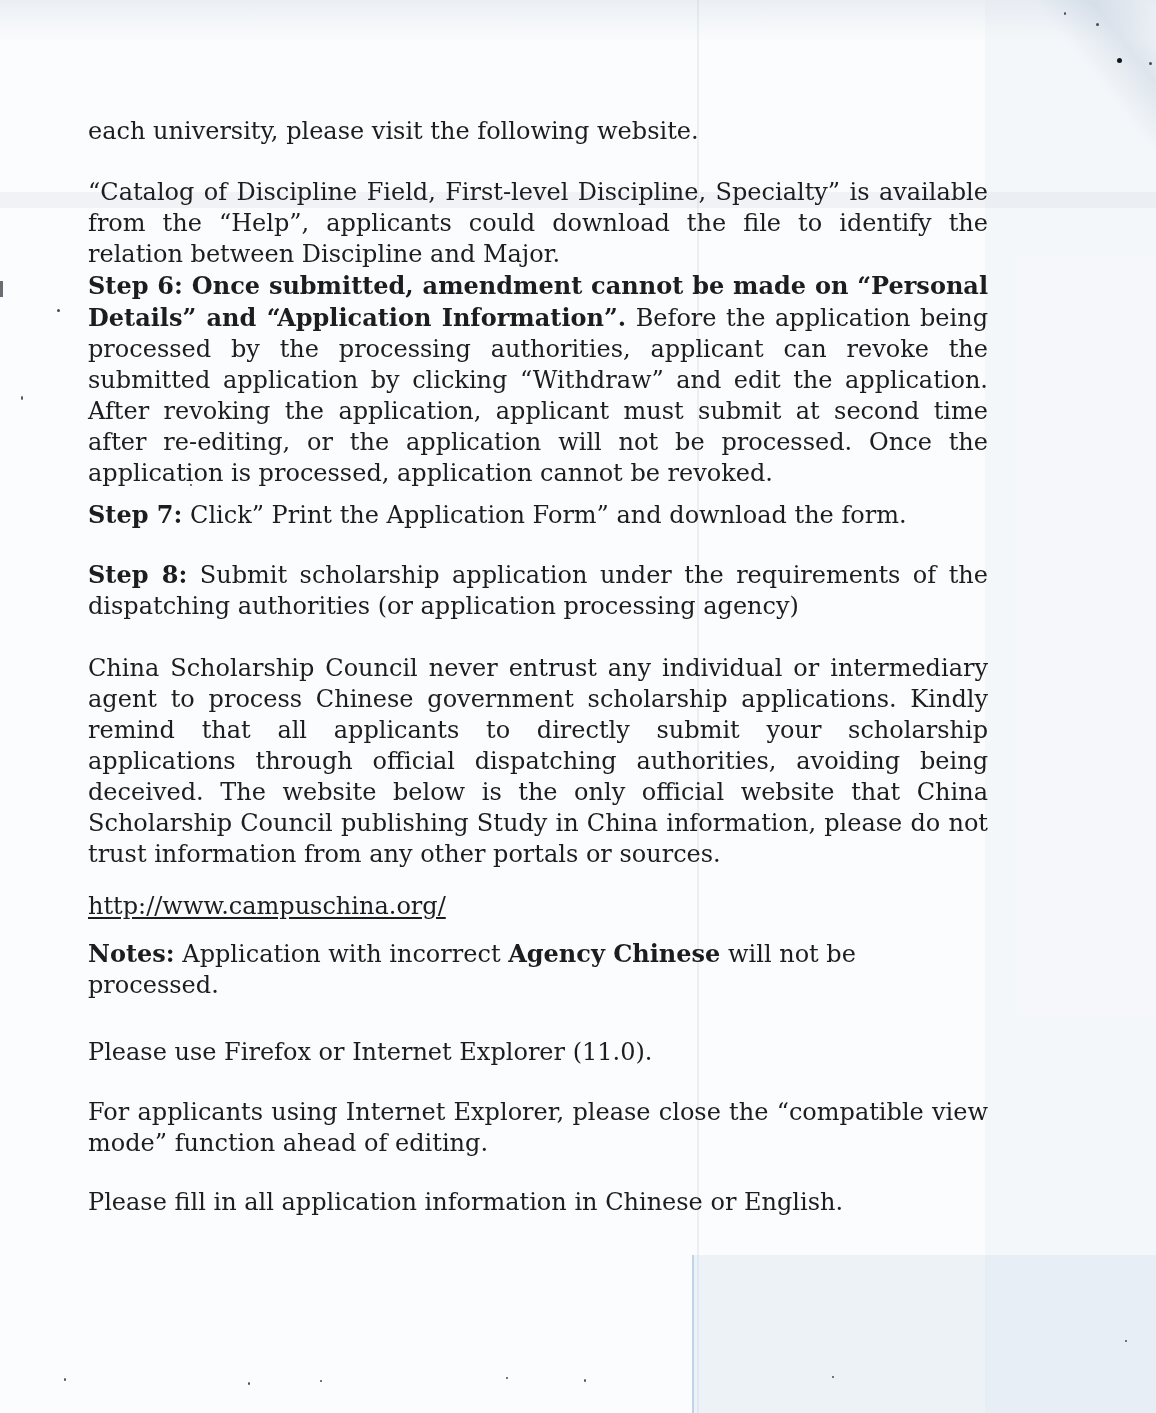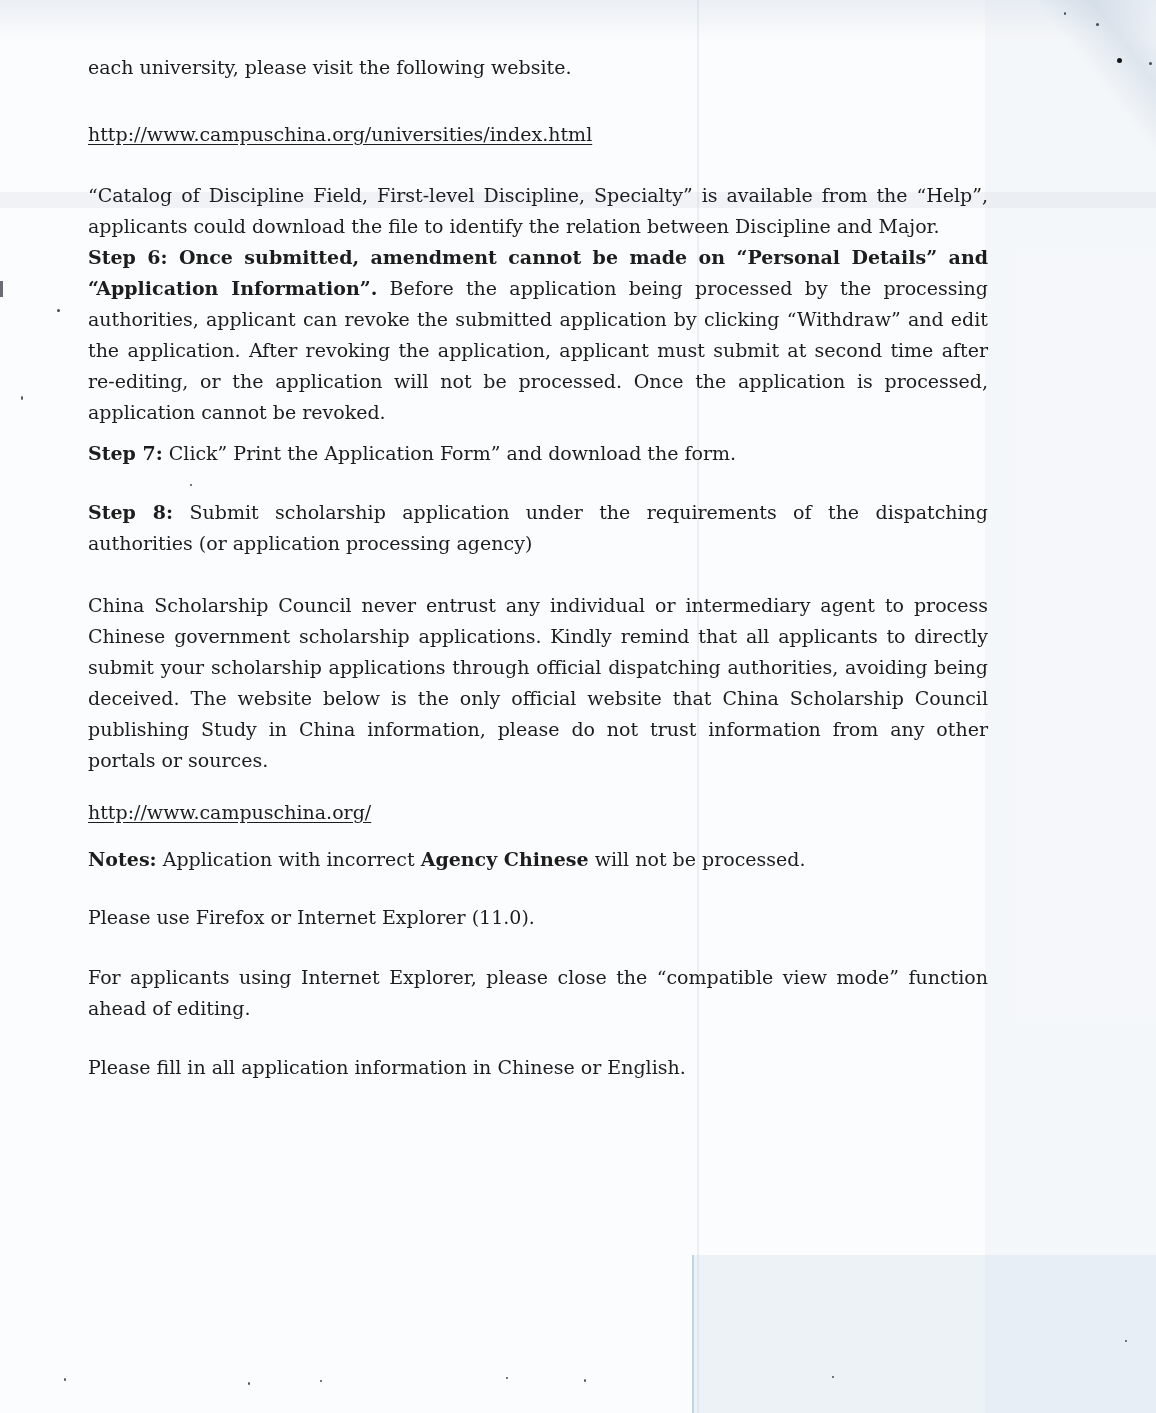--- a/index.html
+++ b/index.html
@@ -25,36 +25,36 @@
     background:rgba(205,220,235,.30);}
   .band-right{position:absolute;left:985px;top:0;right:0;height:100%;
     background:rgba(210,220,232,.15);}
   .streak-diag{position:absolute;right:-50px;top:-60px;width:90px;height:300px;
     transform:rotate(-38deg);
     background:linear-gradient(90deg,rgba(180,195,212,0),rgba(180,195,212,.35),rgba(180,195,212,0));}
   .speck{position:absolute;border-radius:50%;background:#4a4a4a;}
   .edge-dash{position:absolute;left:0;top:281px;width:3px;height:16px;background:#6a6e74;}
 
   
-  .content{position:absolute;left:88px;top:0;width:900px;padding-top:52px;
-    font-size:19px;line-height:31px;}
+  .content{position:absolute;left:88px;top:12px;width:900px;padding-top:104px;
+    font-size:24px;line-height:31px;}
   .para{margin:0;}
   .jst{text-align:justify;}
   .b{font-weight:700;}
   .u{text-decoration:underline;text-underline-offset:3px;}
 
   .m-link1{margin-top:36px;}
   .m-p2{margin-top:30px;}
   .m-step6{margin-top:0;}
   .m-step7{margin-top:10px;}
   .m-step8{margin-top:28px;}
   .m-csc{margin-top:31px;}
   .m-link2{margin-top:21px;}
   .m-notes{margin-top:16px;}
-  .m-firefox{margin-top:27px;}
+  .m-firefox{margin-top:36px;}
   .m-ie{margin-top:29px;}
   .m-fill{margin-top:28px;}
 </style>
 </head>
 <body>
 
 <div class="page">
 
   <div class="band-top"></div>
   <div class="streak-h"></div>
@@ -76,21 +76,20 @@
   <span class="speck" style="left:248px;top:1382px;width:2px;height:3px;"></span>
   <span class="speck" style="left:320px;top:1380px;width:2px;height:2px;"></span>
   <span class="speck" style="left:506px;top:1377px;width:2px;height:2px;"></span>
   <span class="speck" style="left:584px;top:1379px;width:2px;height:3px;"></span>
   <span class="speck" style="left:832px;top:1376px;width:2px;height:2px;"></span>
   <span class="speck" style="left:1125px;top:1340px;width:2px;height:2px;"></span>
 
   <div class="content">
     <p class="para"><span>each university, please visit the following website.</span></p>
 
-    <p class="para m-link1"><span class="u">http://www.campuschina.org/universities/index.html</span></p>
 
     <p class="para jst m-p2"><span>“Catalog of Discipline Field, First-level Discipline, Specialty” is available from the “Help”, applicants could download the file to identify the relation between Discipline and Major.</span></p>
 
     <p class="para jst m-step6"><span class="b">Step 6: Once submitted, amendment cannot be made on “Personal Details” and “Application Information”.</span><span> Before the application being processed by the processing authorities, applicant can revoke the submitted application by clicking “Withdraw” and edit the application. After revoking the application, applicant must submit at second time after re-editing, or the application will not be processed. Once the application is processed, application cannot be revoked.</span></p>
 
     <p class="para m-step7"><span class="b">Step 7:</span><span> Click” Print the Application Form” and download the form.</span></p>
 
     <p class="para jst m-step8"><span class="b">Step 8:</span><span> Submit scholarship application under the requirements of the dispatching authorities (or application processing agency)</span></p>
 
     <p class="para jst m-csc"><span>China Scholarship Council never entrust any individual or intermediary agent to process Chinese government scholarship applications. Kindly remind that all applicants to directly submit your scholarship applications through official dispatching authorities, avoiding being deceived. The website below is the only official website that China Scholarship Council publishing Study in China information, please do not trust information from any other portals or sources.</span></p>

